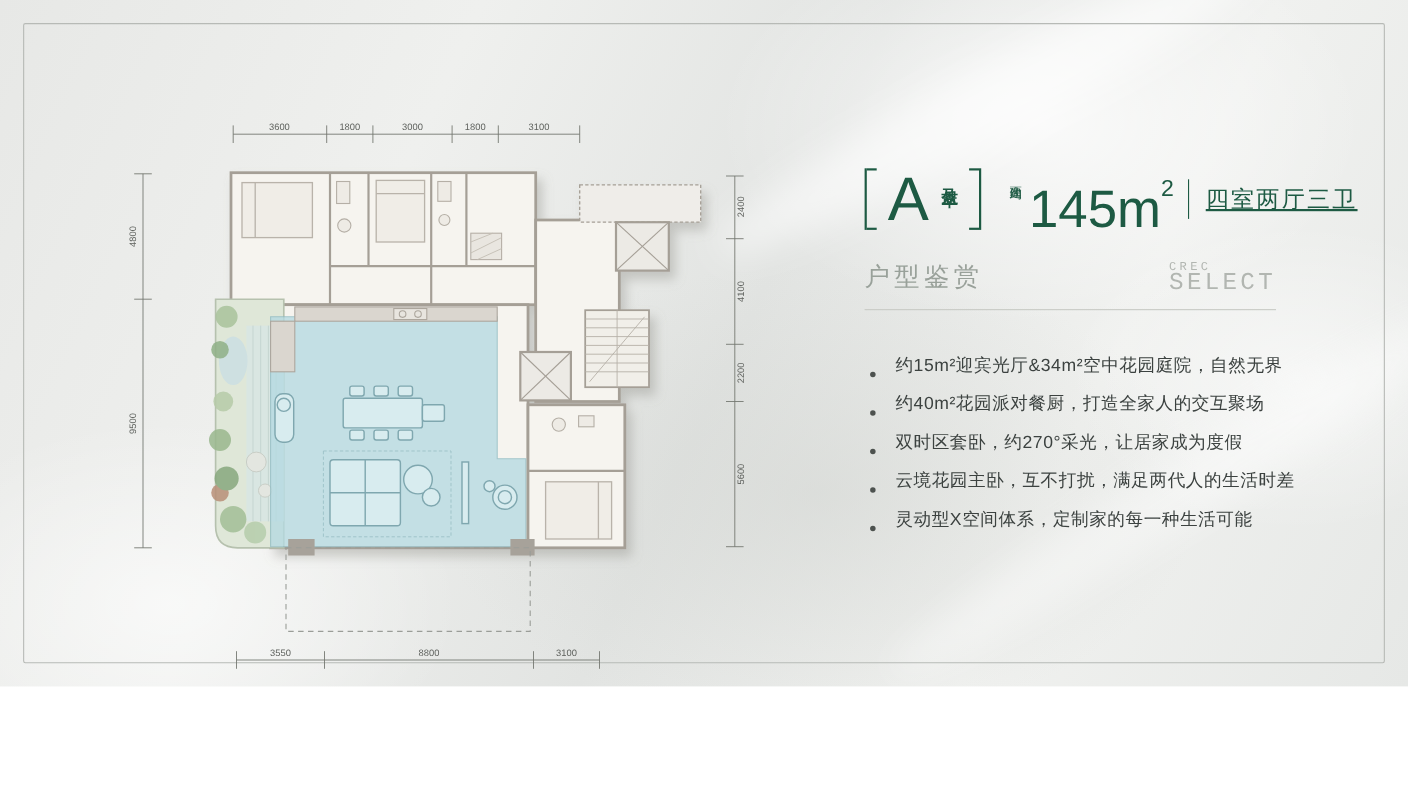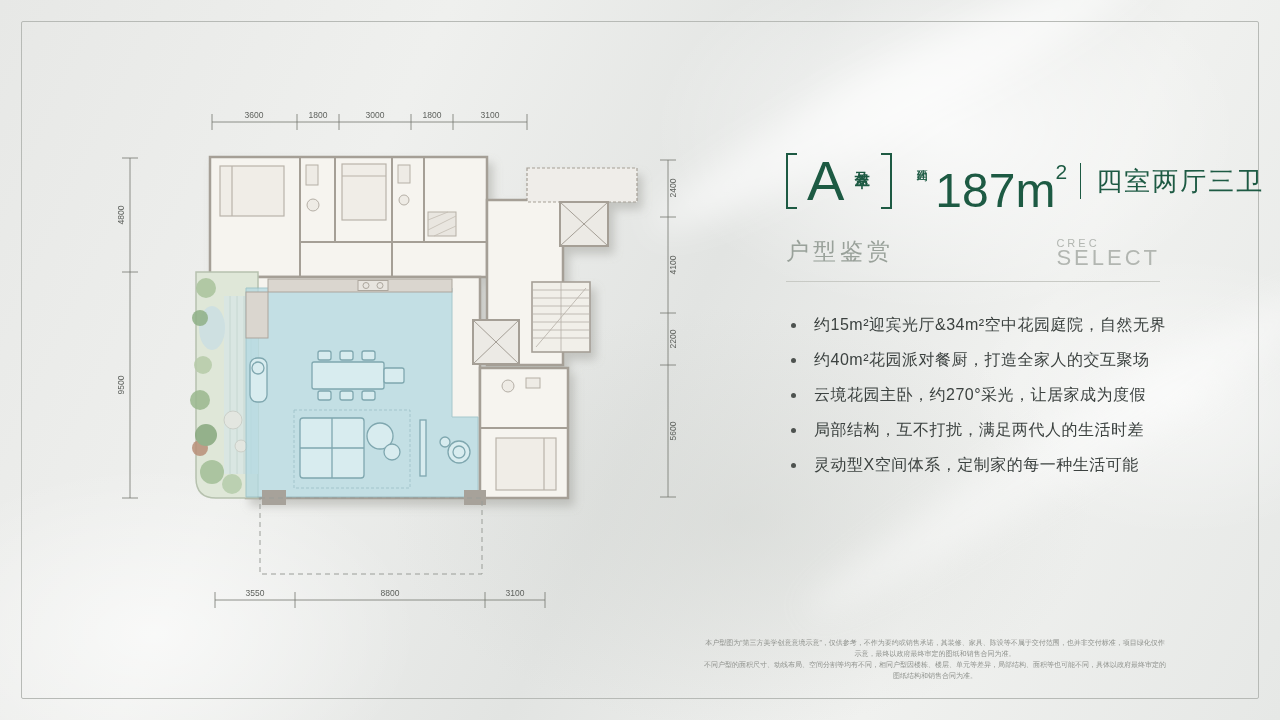--- a/index.html
+++ b/index.html
@@ -1,17 +1,17 @@
 <!DOCTYPE html>
 <html><head>
 <meta charset="utf-8">
 <style>
   html,body{margin:0;padding:0;}
   body{width:1280px;height:720px;overflow:hidden;font-family:"Liberation Sans",sans-serif;}
-  .page{position:relative;width:1280px;height:720px;overflow:hidden;
+  .page{position:relative;width:1280px;height:624px;overflow:hidden;
     background:
       radial-gradient(ellipse 420px 260px at 74% 18%, rgba(255,255,255,.75), rgba(255,255,255,0) 70%),
       radial-gradient(ellipse 500px 300px at 58% 72%, rgba(205,208,204,.45), rgba(205,208,204,0) 70%),
       radial-gradient(ellipse 380px 240px at 12% 88%, rgba(255,255,255,.6), rgba(255,255,255,0) 70%),
       radial-gradient(ellipse 300px 200px at 92% 55%, rgba(255,255,255,.55), rgba(255,255,255,0) 70%),
       linear-gradient(115deg,#e7e8e6 0%,#eff0ee 28%,#e2e4e2 52%,#f0f1ef 74%,#e6e8e6 100%);}
   .streak{position:absolute;background:rgba(255,255,255,.55);filter:blur(16px);border-radius:50%;}
   .s1{width:560px;height:70px;left:620px;top:60px;transform:rotate(-28deg);}
   .s2{width:620px;height:60px;left:760px;top:420px;transform:rotate(-32deg);opacity:.7;}
   .frame{position:absolute;inset:21px;border:1px solid #b7bab6;border-radius:2px;}
@@ -26,37 +26,37 @@
   .cornerR::before,.cornerR::after{content:"";position:absolute;right:0;width:9px;height:2px;background:#1d5a43;}
   .cornerL::before,.cornerR::before{top:0;}
   .cornerL::after,.cornerR::after{bottom:0;}
   .big-letter{font-size:56px;font-weight:300;color:#1d5a43;line-height:56px;margin:0 8px 0 10px;}
   .vert{writing-mode:vertical-rl;text-orientation:upright;color:#1d5a43;}
   .type-name{font-size:15px;font-weight:bold;letter-spacing:3px;margin-right:10px;height:44px;}
   .area-label{font-size:11px;letter-spacing:1px;margin:0 6px 0 22px;height:42px;}
   .big-area{font-size:48px;font-weight:300;color:#1d5a43;line-height:50px;white-space:nowrap;}
   .big-area sup{font-size:21px;vertical-align:28px;font-weight:400;}
   .vline{width:1px;height:36px;background:#1d5a43;margin:0 15px 0 13px;flex:none;}
-  .layout{font-size:26px;color:#1d5a43;letter-spacing:2px;white-space:nowrap;font-weight:500;}
+  .layout{font-size:21px;color:#1d5a43;letter-spacing:2px;white-space:nowrap;font-weight:500;text-decoration:underline;}
 
   .sub-row{display:flex;justify-content:space-between;align-items:flex-end;margin-top:24px;}
   .section-title{font-family:Liberation Sans, sans-serif;font-size:23px;color:#99a19a;letter-spacing:4px;}
-  .brand{color:#b2b6b1;font-family:Liberation Sans, sans-serif;text-align:left;}
+  .brand{color:#b2b6b1;font-family:Liberation Mono, monospace;text-align:left;}
   .brand .b1{display:block;font-size:11px;letter-spacing:3px;line-height:12px;}
   .brand .b2{display:block;font-size:22px;letter-spacing:3px;line-height:18px;}
   .divider{margin-top:14px;height:1px;background:#c8cac5;}
 
   .headline-row{display:flex;align-items:center;margin-top:56px;}
   .target-icon{width:15px;height:15px;border:1px dashed #1d5a43;border-radius:50%;position:relative;margin-right:14px;flex:none;}
   .target-icon i{position:absolute;inset:3px;background:#1d5a43;border-radius:50%;}
   h2.headline{font-size:29px;color:#17543e;font-weight:bold;margin:0;letter-spacing:1px;white-space:nowrap;}
   h2.headline sup{font-size:15px;}
 
   ul.bullets{list-style:none;margin:26px 0 0;padding:0;}
-  ul.bullets li{display:flex;align-items:center;height:35px;font-size:16px;color:#3c4240;letter-spacing:.5px;white-space:nowrap;}
+  ul.bullets li{display:flex;align-items:flex-end;height:35px;font-size:16px;color:#3c4240;letter-spacing:.5px;white-space:nowrap;}
   .dot{width:5px;height:5px;border-radius:50%;background:#4d524f;margin:0 18px 0 5px;flex:none;}
 
   .disclaimer{position:absolute;left:704px;top:637px;width:462px;text-align:center;color:#8f928d;font-size:7px;line-height:11px;}
   .disclaimer p{margin:0;}
 </style>
 </head>
 <body>
 
 <div class="page">
   <div class="streak s1"></div>
@@ -239,21 +239,21 @@
     <rect x="260" y="498" width="222" height="76" fill="none" stroke="#9a9d98" stroke-width="1" stroke-dasharray="5,4"></rect>
   </svg>
 
   <div class="info">
     <div class="title-row">
       <span class="cornerL"></span>
       <span class="big-letter">A</span>
       <span class="vert type-name">盈萃</span>
       <span class="cornerR"></span>
       <span class="vert area-label">建面约</span>
-      <span class="big-area"><span>187m</span><sup>2</sup></span>
+      <span class="big-area"><span>145m</span><sup>2</sup></span>
       <span class="vline"></span>
       <span class="layout">四室两厅三卫</span>
     </div>
 
     <div class="sub-row">
       <span class="section-title">户型鉴赏</span>
       <span class="brand">
         <span class="b1">CREC</span>
         <span class="b2">SELECT</span>
       </span>
@@ -265,25 +265,25 @@
       <li>
           <span class="dot"></span>
           <span>约15m²迎宾光厅&amp;34m²空中花园庭院，自然无界</span>
         </li>
       <li>
           <span class="dot"></span>
           <span>约40m²花园派对餐厨，打造全家人的交互聚场</span>
         </li>
       <li>
           <span class="dot"></span>
-          <span>云境花园主卧，约270°采光，让居家成为度假</span>
-        </li>
-      <li>
-          <span class="dot"></span>
-          <span>局部结构，互不打扰，满足两代人的生活时差</span>
+          <span>双时区套卧，约270°采光，让居家成为度假</span>
+        </li>
+      <li>
+          <span class="dot"></span>
+          <span>云境花园主卧，互不打扰，满足两代人的生活时差</span>
         </li>
       <li>
           <span class="dot"></span>
           <span>灵动型X空间体系，定制家的每一种生活可能</span>
         </li>
     </ul>
   </div>
 
   <div class="disclaimer">
     <p>本户型图为“第三方美学创意意境示意”，仅供参考，不作为要约或销售承诺，其装修、家具、陈设等不属于交付范围，也并非交付标准，项目绿化仅作示意，最终以政府最终审定的图纸和销售合同为准。</p>

